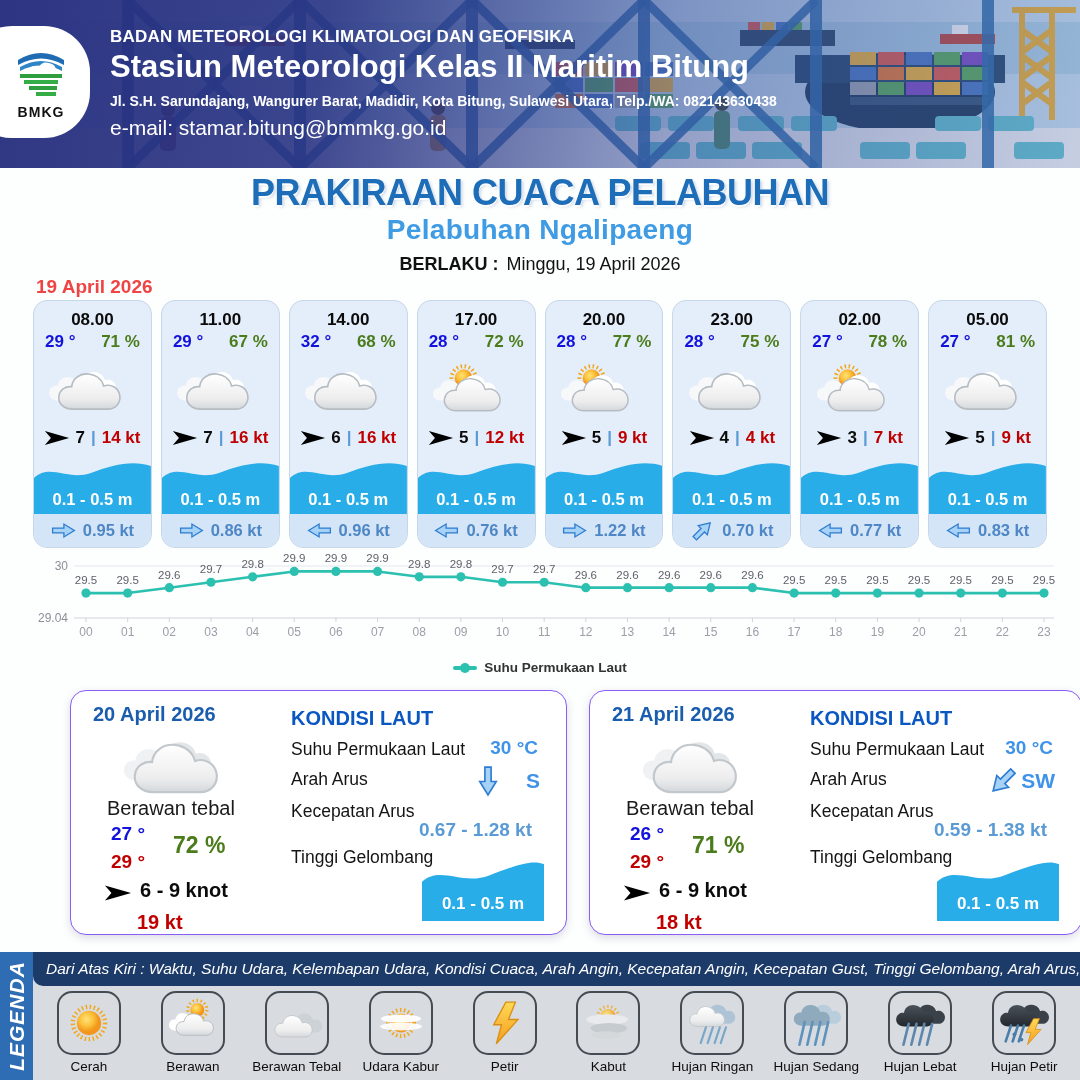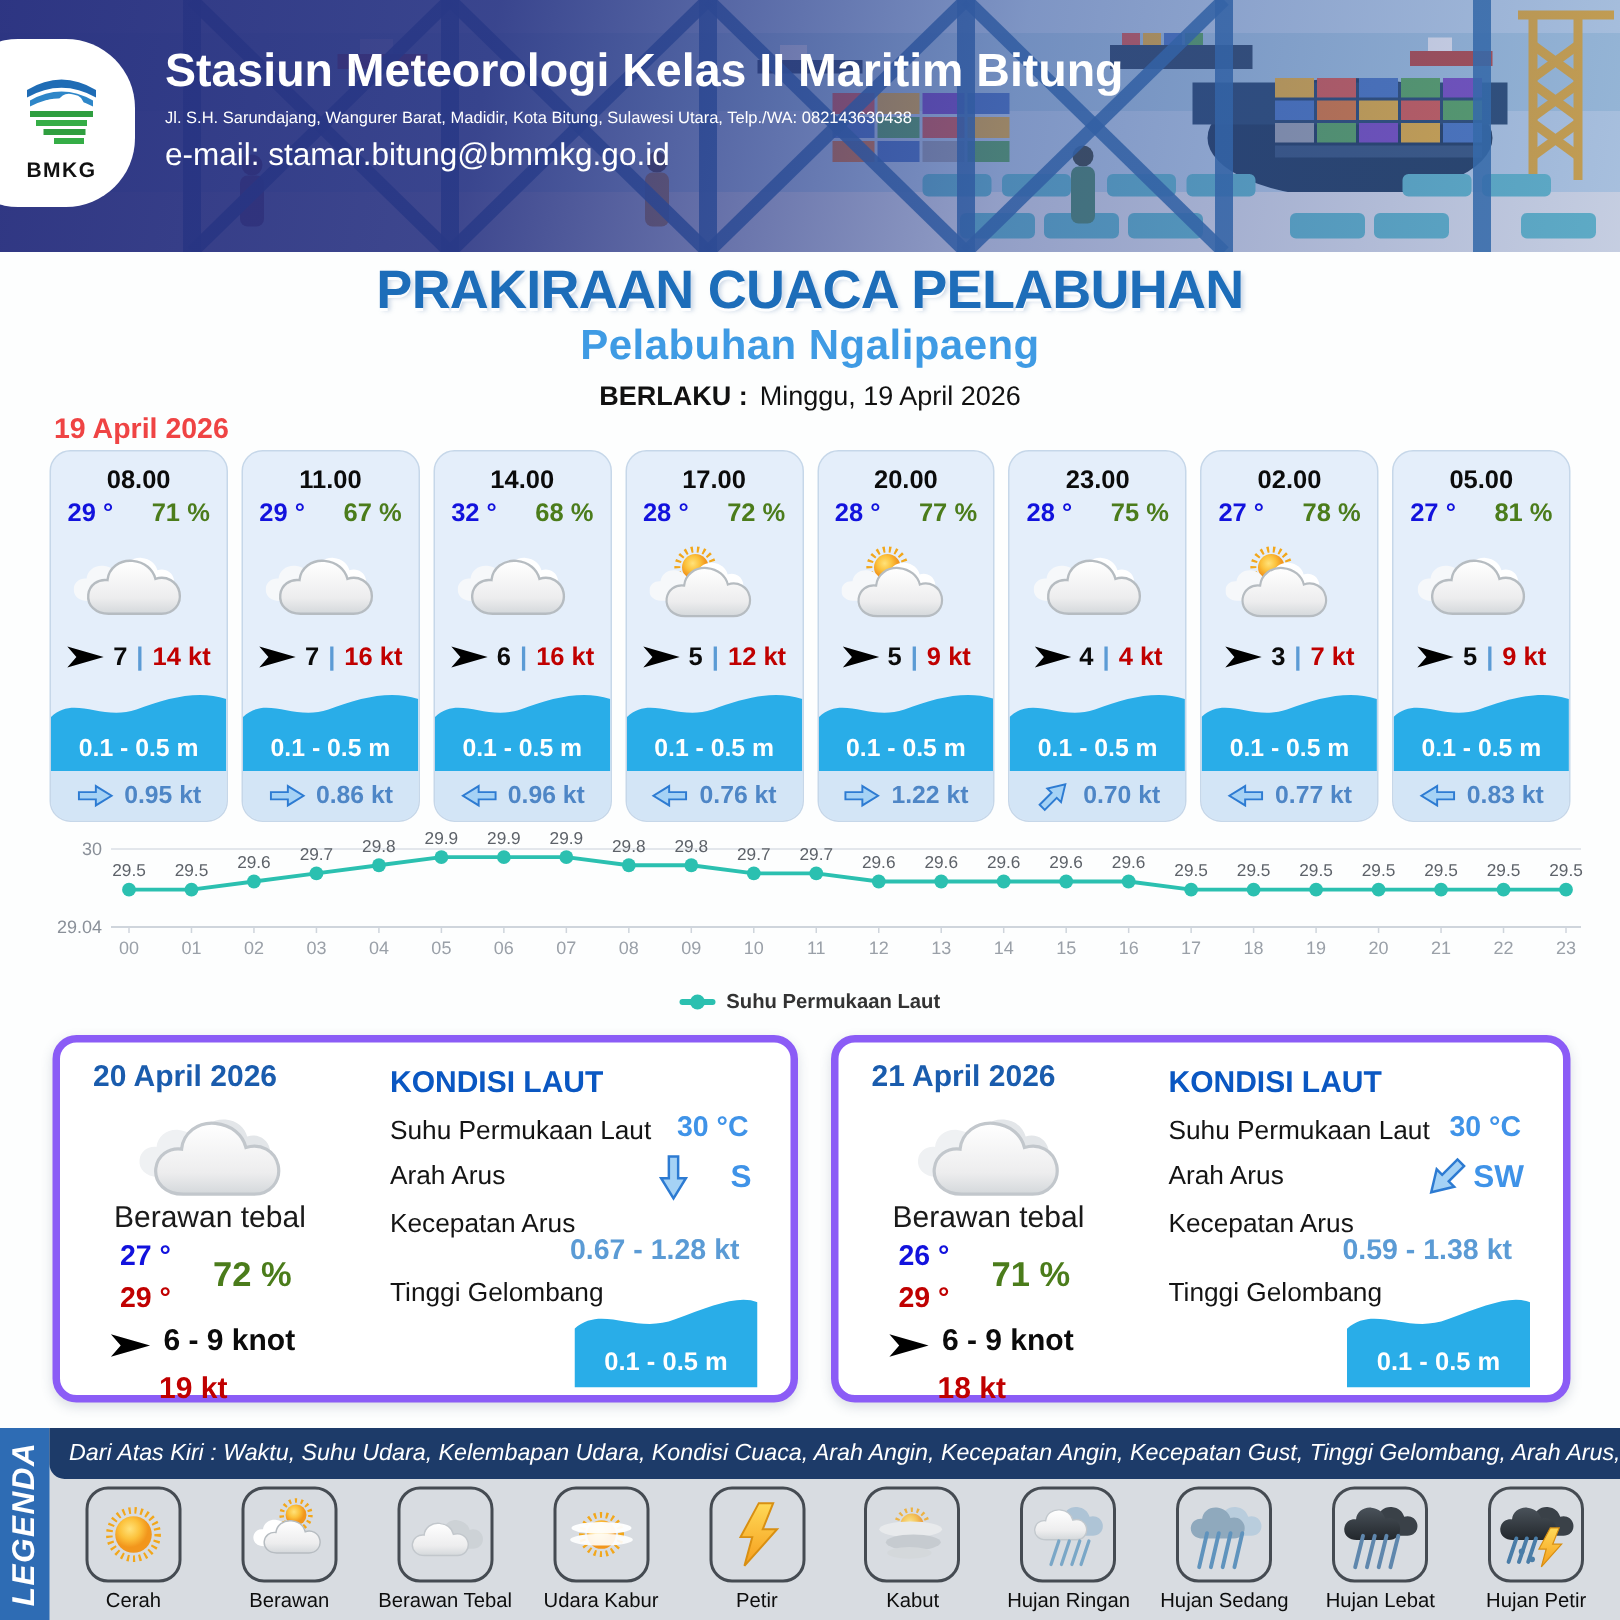--- a/index.html
+++ b/index.html
@@ -11,21 +11,21 @@
   .header .scene{position:absolute;left:0;top:0;}
   .header .overlay{position:absolute;left:0;top:0;width:100%;height:100%;
     background:linear-gradient(100deg,rgba(38,45,125,.95) 0%,rgba(40,50,130,.88) 30%,rgba(55,75,155,.45) 62%,rgba(90,110,185,.18) 100%);}
   .logo-pill{position:absolute;left:-34px;top:26px;width:124px;height:112px;background:#fff;border-radius:46px;
     display:flex;align-items:center;justify-content:flex-end;padding-right:10px;z-index:3;}
   .logo-box{width:78px;text-align:center;}
   .logo-txt{font-size:14px;font-weight:bold;color:#111;letter-spacing:1px;margin-top:-2px;}
   .head-text{position:absolute;left:110px;top:27px;z-index:3;color:#fff;}
   .h-agency{font-size:17px;font-weight:bold;letter-spacing:.2px;}
   .h-station{font-size:31px;font-weight:bold;margin-top:2px;}
-  .h-addr{font-size:11px;margin-top:8px;}
+  .h-addr{font-size:14px;margin-top:8px;font-weight:bold;}
   .h-mail{font-size:21px;margin-top:7px;}
 
   
   .title-main{position:absolute;left:0;top:172px;width:100%;text-align:center;margin:0;
     font-size:36px;font-weight:bold;color:#1d6db9;letter-spacing:-.5px;
     text-shadow:0 2px 0 rgba(255,255,255,.9),2px 2px 3px rgba(120,150,190,.35);}
   .title-port{position:absolute;left:0;top:214px;width:100%;text-align:center;margin:0;
     font-size:28px;font-weight:bold;color:#3f9be4;letter-spacing:.3px;}
   .validity{position:absolute;left:0;top:254px;width:100%;display:flex;justify-content:center;gap:90px;
     font-size:18px;color:#111;}
@@ -56,22 +56,22 @@
 
   
   .chart-wrap{position:absolute;left:18px;top:552px;width:1044px;height:104px;}
   .chart-legend{position:absolute;left:0;top:660px;width:100%;display:flex;align-items:center;justify-content:center;gap:7px;}
   .chart-legend .mark{position:relative;width:24px;height:4px;background:#2bc0b0;border-radius:2px;}
   .chart-legend .mark::after{content:"";position:absolute;left:7px;top:-3px;width:10px;height:10px;border-radius:50%;background:#2bc0b0;}
   .chart-legend .ltxt{font-size:13.5px;font-weight:bold;color:#333;}
 
   
   .daily{position:absolute;left:0;top:690px;width:1080px;height:245px;}
-  .dcard{position:absolute;top:0;height:245px;background:#fff;border:5px solid #8b5cf6;border-radius:16px;
-    box-shadow:0 3px 8px rgba(60,80,110,.18);}
+  .dcard{position:absolute;top:0;height:245px;background:#fff;border:1px solid #8b5cf6;border-radius:16px;
+    box-shadow:0 3px 8px rgba(60,80,110,.18);margin-left:35px;}
   .dcard.a{left:35px;width:497px;} .dcard.b{left:554px;width:493px;}
   .d-date{position:absolute;left:22px;top:12px;font-size:20px;font-weight:bold;color:#1a5cad;}
   .d-icon{position:absolute;left:48px;top:38px;}
   .d-cond{position:absolute;left:36px;top:106px;font-size:20px;color:#1a1a1a;}
   .d-tmin{position:absolute;left:40px;top:132px;font-size:19px;font-weight:bold;color:#1212dd;}
   .d-rh{position:absolute;left:102px;top:141px;font-size:23px;font-weight:bold;color:#4b7c1b;}
   .d-tmax{position:absolute;left:40px;top:160px;font-size:19px;font-weight:bold;color:#c00000;}
   .d-wind{position:absolute;left:33px;top:188px;display:flex;align-items:flex-end;gap:8px;font-size:20px;color:#0b0b0b;font-weight:bold;}
   .d-gust{position:absolute;left:66px;top:220px;font-size:20px;font-weight:bold;color:#c00000;}
   .k-title{position:absolute;left:220px;top:16px;font-size:20px;font-weight:bold;color:#0a57c2;}
@@ -253,20 +253,21 @@
           <rect x="8" y="30" width="42" height="4" fill="#2f9e3f"></rect>
           <rect x="12" y="36" width="34" height="4" fill="#35ad46"></rect>
           <rect x="17" y="42" width="28" height="4" fill="#2f9e3f"></rect>
           <rect x="24" y="48" width="20" height="4" fill="#35ad46"></rect>
         </svg>
         <div class="logo-txt">BMKG</div>
       </div>
     </div>
 
     <div class="head-text">
+      <div class="h-agency">BADAN METEOROLOGI KLIMATOLOGI DAN GEOFISIKA</div>
       <div class="h-station">Stasiun Meteorologi Kelas II Maritim Bitung</div>
       <div class="h-addr">Jl. S.H. Sarundajang, Wangurer Barat, Madidir, Kota Bitung, Sulawesi Utara, Telp./WA: 082143630438</div>
       <div class="h-mail">e-mail: stamar.bitung@bmmkg.go.id</div>
     </div>
   </header>
 
   <h1 class="title-main">PRAKIRAAN CUACA PELABUHAN</h1>
   <h2 class="title-port">Pelabuhan Ngalipaeng</h2>
   <div class="validity">
     <span><span class="b">BERLAKU :</span><span>Minggu, 19 April 2026</span></span>

